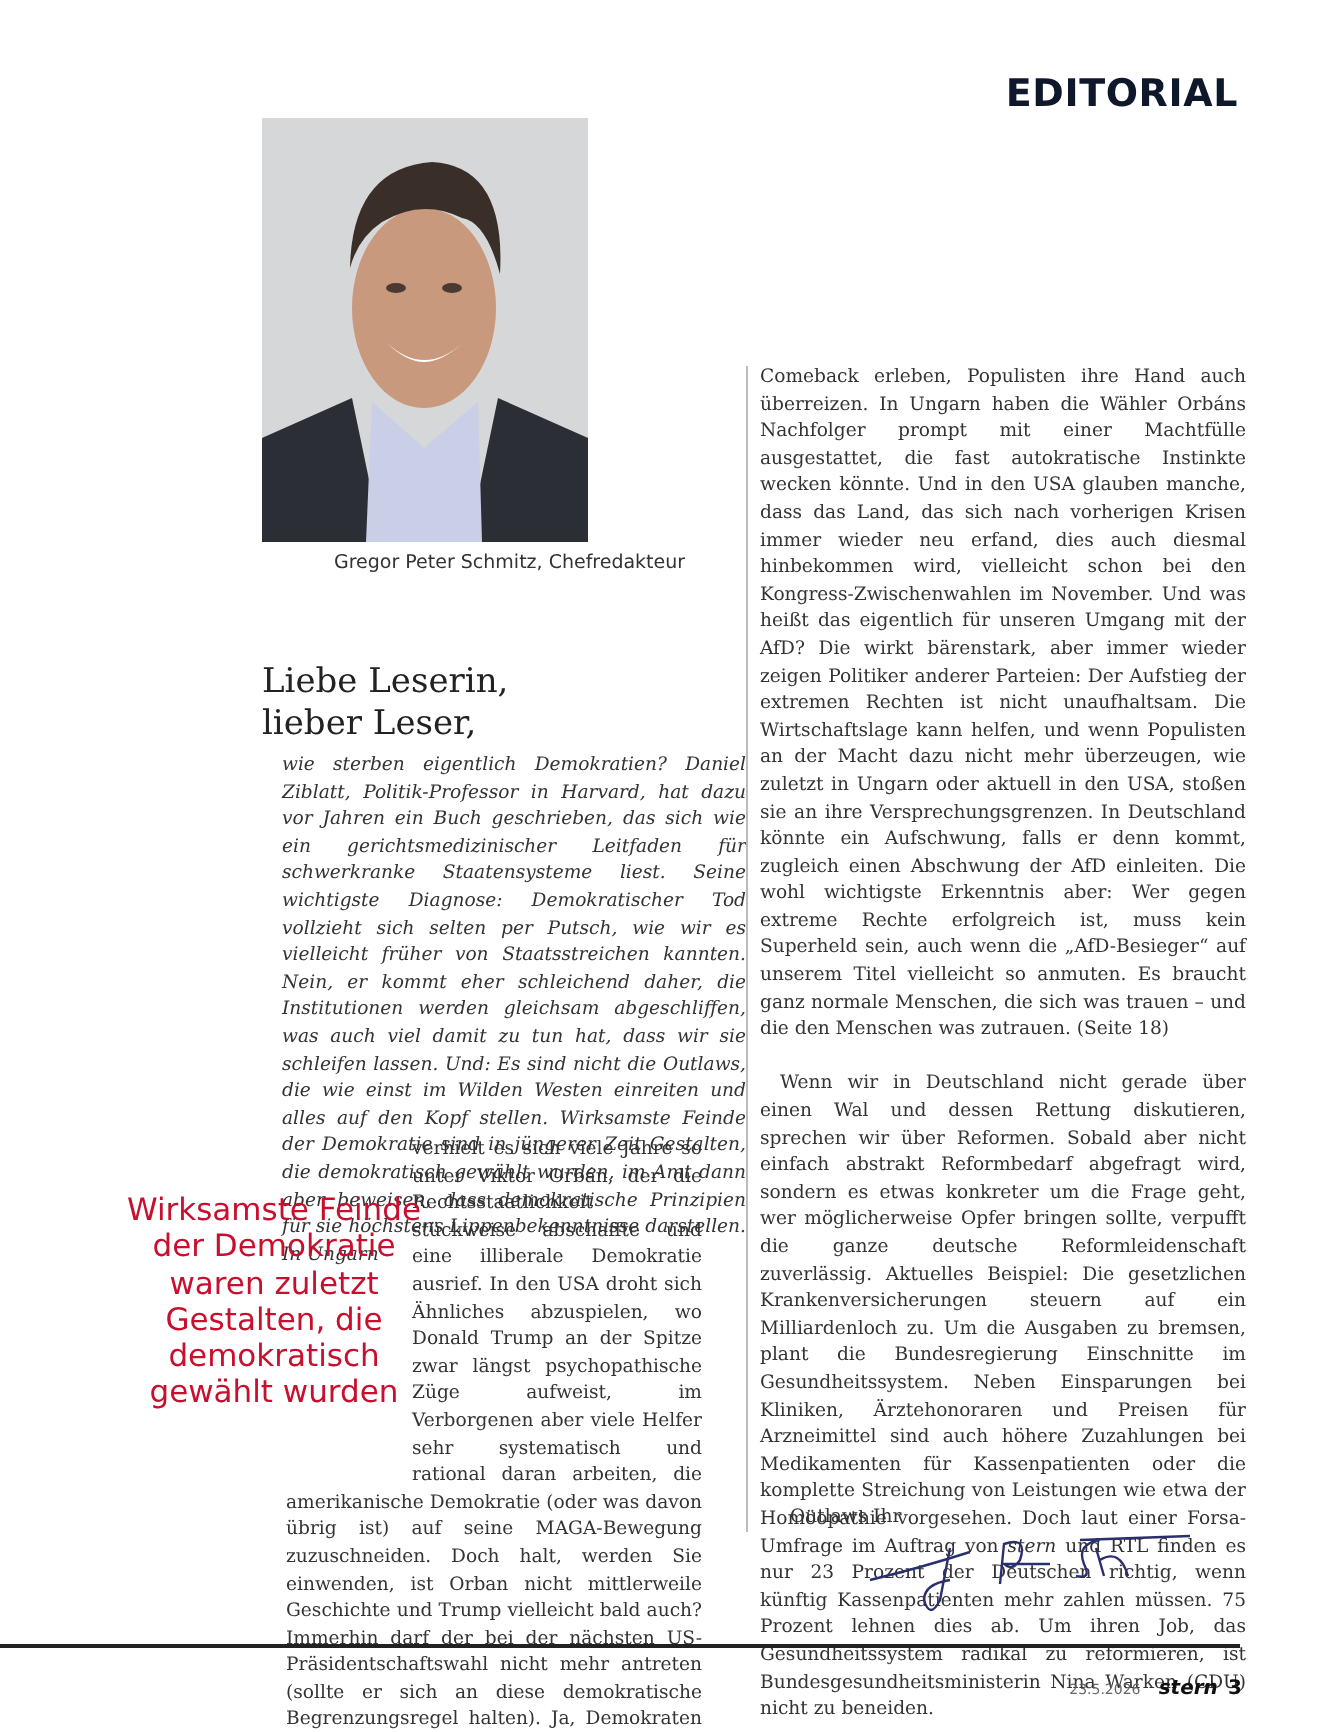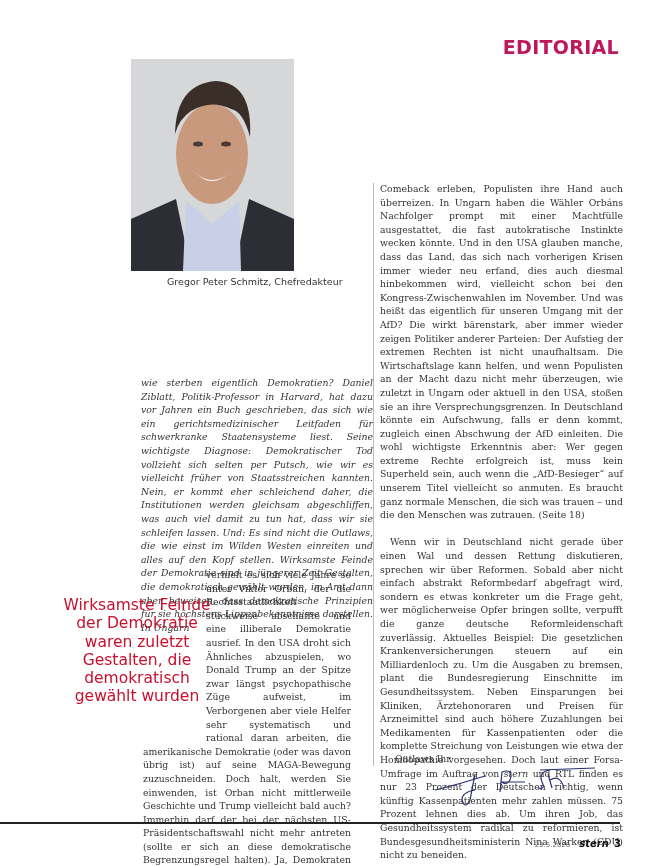--- a/index.html
+++ b/index.html
@@ -1,17 +1,17 @@
 <!DOCTYPE html>
 <html><head>
 <meta charset="utf-8">
 <style>
   html, body { margin: 0; padding: 0; background: #ffffff; }
   body { width: 666px; height: 866px; position: relative; overflow: hidden; font-family: "DejaVu Serif", serif; color: #333; }
-  .section-title { position: absolute; right: 47px; top: 36px; font-family: "DejaVu Sans", sans-serif; font-weight: bold; font-size: 19px; letter-spacing: 0.3px; color: #be185d; }
+  .section-title { position: absolute; right: 47px; top: 36px; font-family: "DejaVu Sans", sans-serif; font-weight: bold; font-size: 19px; letter-spacing: 0.3px; color: #0f172a; }
   .photo { position: absolute; left: 131px; top: 59px; width: 163px; height: 212px; overflow: hidden; background: linear-gradient(180deg, #d9dadc 0%, #cfd0d2 60%, #c8c9cb 100%); }
   .photo svg { width: 100%; height: 100%; display: block; }
   .caption { position: absolute; left: 131px; top: 276px; font-family: "DejaVu Sans", sans-serif; font-size: 9.5px; color: #333; margin-left: 36px; }
   .salutation { position: absolute; left: 131px; top: 331px; font-family: "DejaVu Serif", serif; font-size: 17px; line-height: 21px; color: #222; }
   .col-left { position: absolute; left: 141px; top: 376px; width: 232px; font-size: 9.3px; line-height: 13.6px; text-align: justify; hyphens: auto; color: #333; font-style: italic; }
   .col-left p { margin: 0; }
   .wrap-area { position: absolute; left: 131px; top: 542px; width: 232px; font-size: 9.3px; line-height: 13.6px; text-align: justify; color: #333; }
   .wrap-area p { margin: 12px; }
   .float-spacer { float: left; width: 75px; height: 177px; }
   .pullquote { position: absolute; left: 62px; top: 596px; width: 150px; font-family: "DejaVu Sans", sans-serif; font-weight: normal; font-size: 15.5px; line-height: 18.3px; color: #c8102e; text-align: center; }
@@ -42,20 +42,22 @@
     <ellipse cx="81" cy="95" rx="36" ry="50" fill="#c9997e"></ellipse>
     <path d="M44 75 Q45 25 85 22 Q122 24 119 78 Q112 52 100 50 Q80 40 60 52 Q48 60 44 75 Z" fill="#3a2f28"></path>
     <path d="M62 112 Q81 130 101 112 Q90 122 81 122 Q72 122 62 112 Z" fill="#ffffff"></path>
     <ellipse cx="67" cy="85" rx="5" ry="2.5" fill="#4a3a32"></ellipse>
     <ellipse cx="95" cy="85" rx="5" ry="2.5" fill="#4a3a32"></ellipse>
   </svg>
 </div>
 <div class="caption">Gregor Peter Schmitz, Chefredakteur</div>
 
 <div class="salutation">
+  <div>Liebe Leserin,</div>
+  <div>lieber Leser,</div>
 </div>
 
 <div class="col-left">
   <p>wie sterben eigentlich Demokratien? Daniel Ziblatt, Politik-Professor in Harvard, hat dazu vor Jahren ein Buch geschrieben, das sich wie ein gerichtsmedizinischer Leitfaden für schwerkranke Staatensysteme liest. Seine wichtigste Diagnose: Demokratischer Tod vollzieht sich selten per Putsch, wie wir es vielleicht früher von Staatsstreichen kannten. Nein, er kommt eher schleichend daher, die Institutionen werden gleichsam abgeschliffen, was auch viel damit zu tun hat, dass wir sie schleifen lassen. Und: Es sind nicht die Outlaws, die wie einst im Wilden Westen einreiten und alles auf den Kopf stellen. Wirksamste Feinde der Demokratie sind in jüngerer Zeit Gestalten, die demokratisch gewählt wurden, im Amt dann aber beweisen, dass demokratische Prinzipien für sie höchstens Lippenbekenntnisse darstellen. In Ungarn</p>
 </div>
 
 <div class="wrap-area" style="top:556px;">
   <div class="float-spacer"></div>
   <p>verhielt es sich viele Jahre so unter Viktor Orbán, der die Rechtsstaatlichkeit stückweise abschaffte und eine illiberale Demokratie ausrief. In den USA droht sich Ähnliches abzuspielen, wo Donald Trump an der Spitze zwar längst psychopathische Züge aufweist, im Verborgenen aber viele Helfer sehr systematisch und rational daran arbeiten, die amerikanische Demokratie (oder was davon übrig ist) auf seine MAGA-Bewegung zuzuschneiden. Doch halt, werden Sie einwenden, ist Orban nicht mittlerweile Geschichte und Trump vielleicht bald auch? Immerhin darf der bei der nächsten US-Präsidentschaftswahl nicht mehr antreten (sollte er sich an diese demokratische Begrenzungsregel halten). Ja, Demokraten und Demokratien können durchaus ein</p>
 </div>

